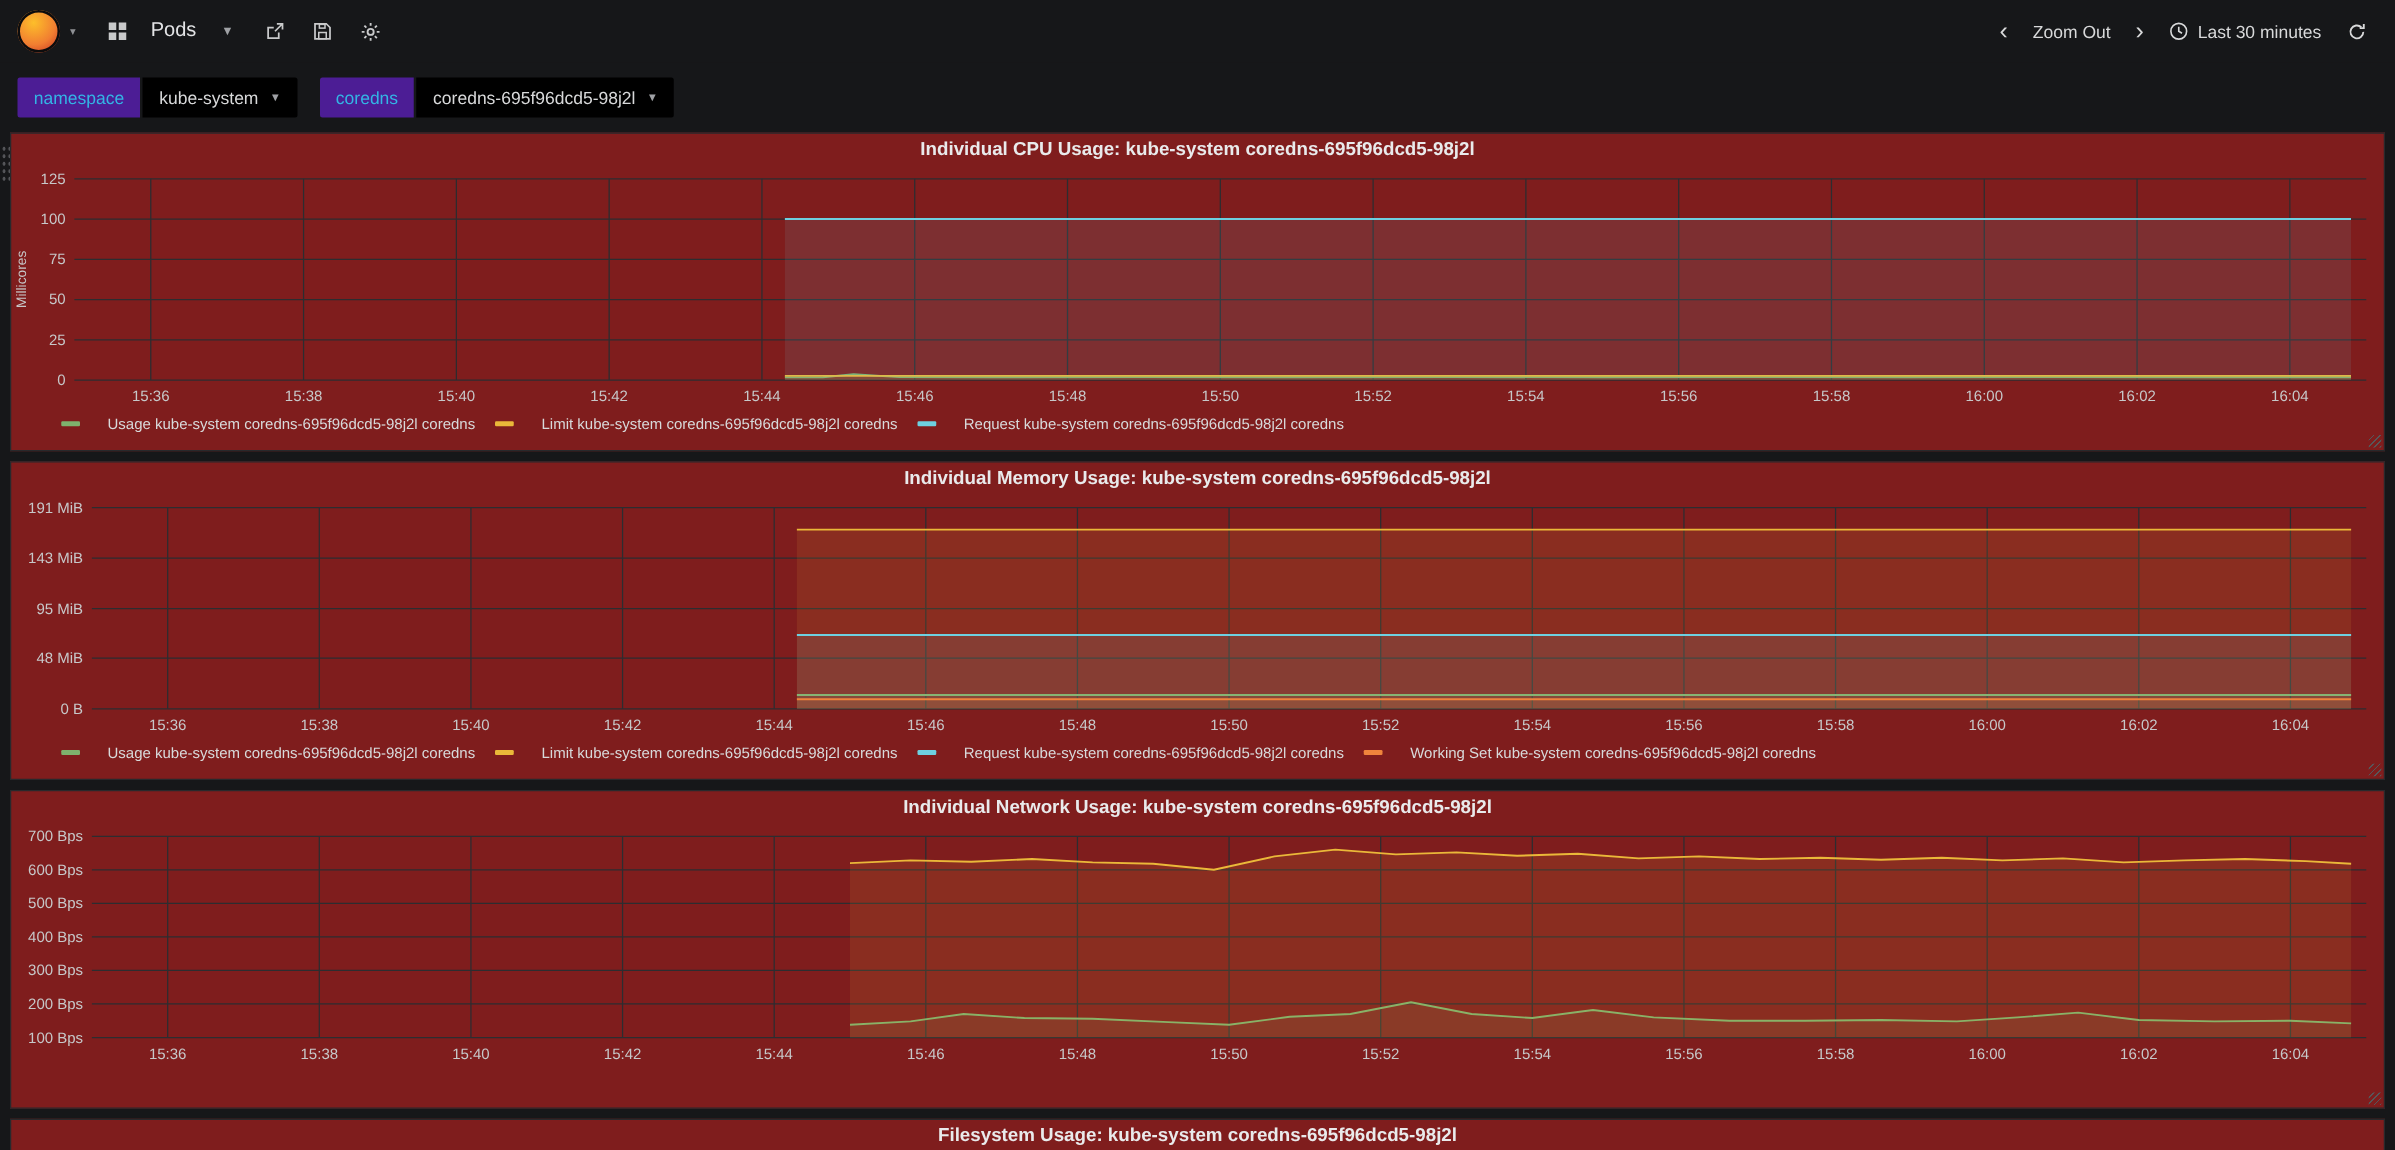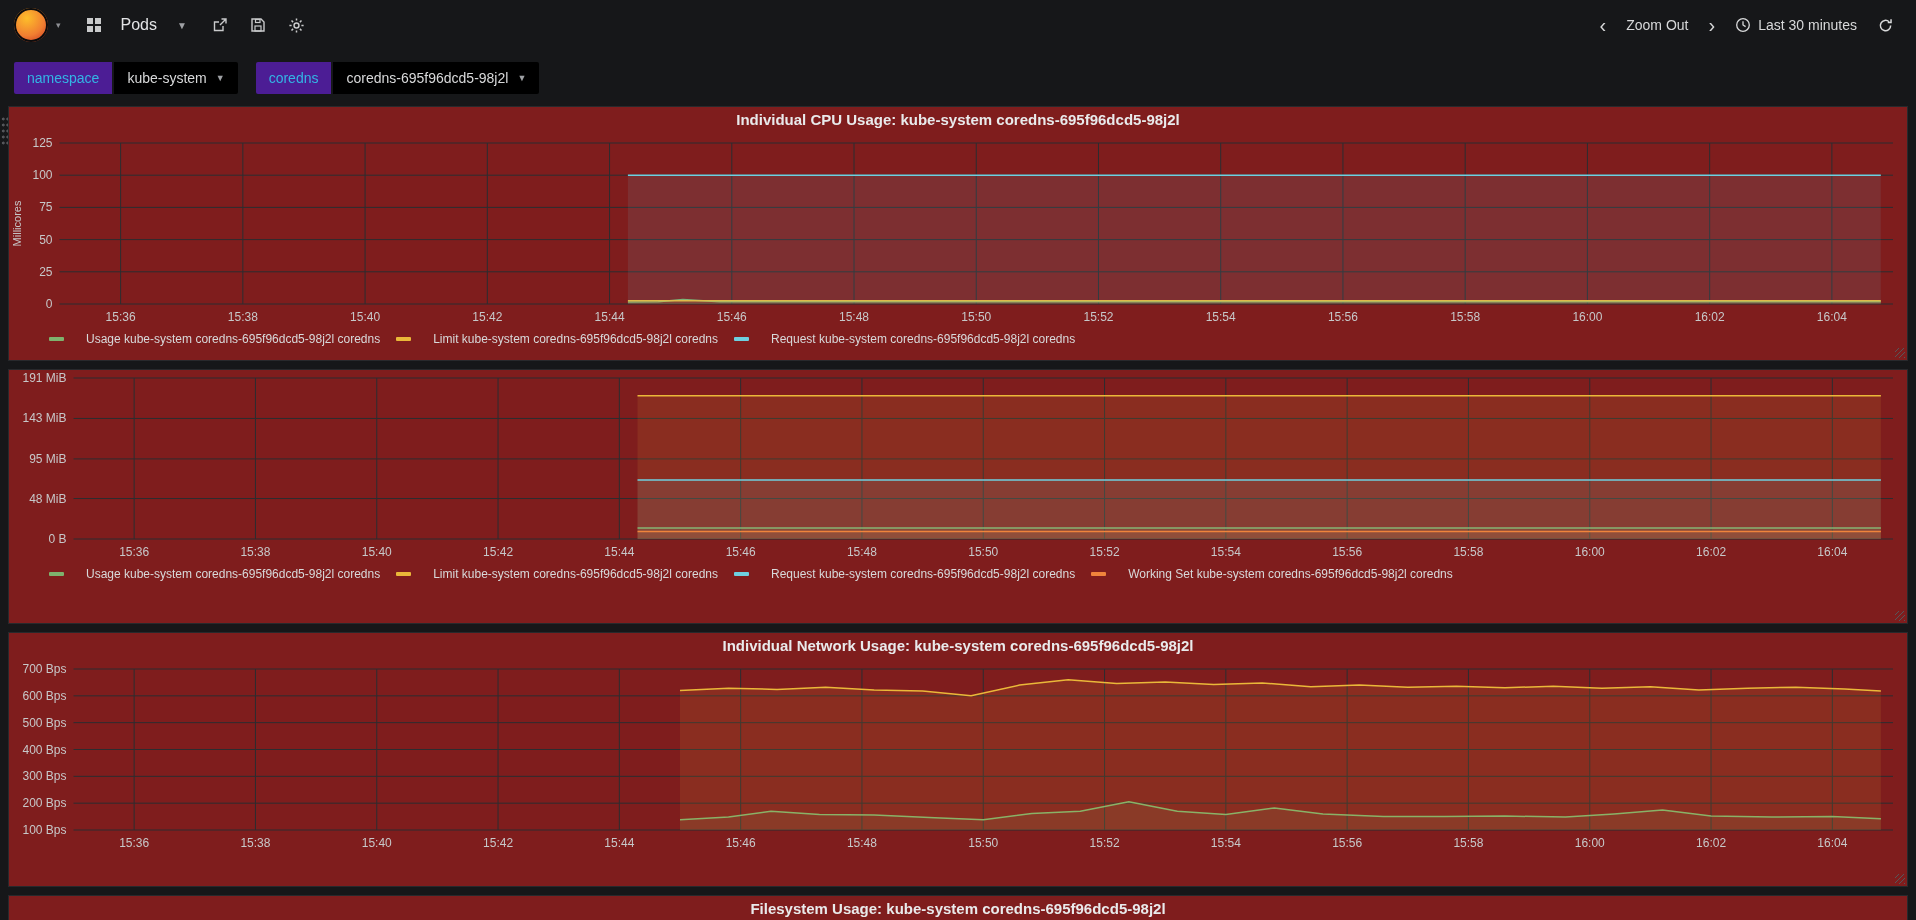--- a/index.html
+++ b/index.html
@@ -239,20 +239,21 @@
         </span>
         <span class="legend-item">
           <span class="legend-swatch" style="background: rgb(110, 208, 224);"></span>
           <span>Request kube-system coredns-695f96dcd5-98j2l coredns</span>
         </span>
       </div>
     <div class="resize-handle"></div>
   </div>
 
   <div class="panel">
+    <div class="panel-title">Individual Memory Usage: kube-system coredns-695f96dcd5-98j2l</div>
     <div class="chart-area"><svg width="1898" height="195">
           <line x1="125.15" x2="125.15" y1="8" y2="169" stroke="#2c2d30" stroke-width="1"></line>
           <text x="125.15" y="186" fill="#c7c8c9" font-size="12" text-anchor="middle">15:36</text>
           <line x1="246.45000000000002" x2="246.45000000000002" y1="8" y2="169" stroke="#2c2d30" stroke-width="1"></line>
           <text x="246.45000000000002" y="186" fill="#c7c8c9" font-size="12" text-anchor="middle">15:38</text>
           <line x1="367.75" x2="367.75" y1="8" y2="169" stroke="#2c2d30" stroke-width="1"></line>
           <text x="367.75" y="186" fill="#c7c8c9" font-size="12" text-anchor="middle">15:40</text>
           <line x1="489.05" x2="489.05" y1="8" y2="169" stroke="#2c2d30" stroke-width="1"></line>
           <text x="489.05" y="186" fill="#c7c8c9" font-size="12" text-anchor="middle">15:42</text>
           <line x1="610.35" x2="610.35" y1="8" y2="169" stroke="#2c2d30" stroke-width="1"></line>

